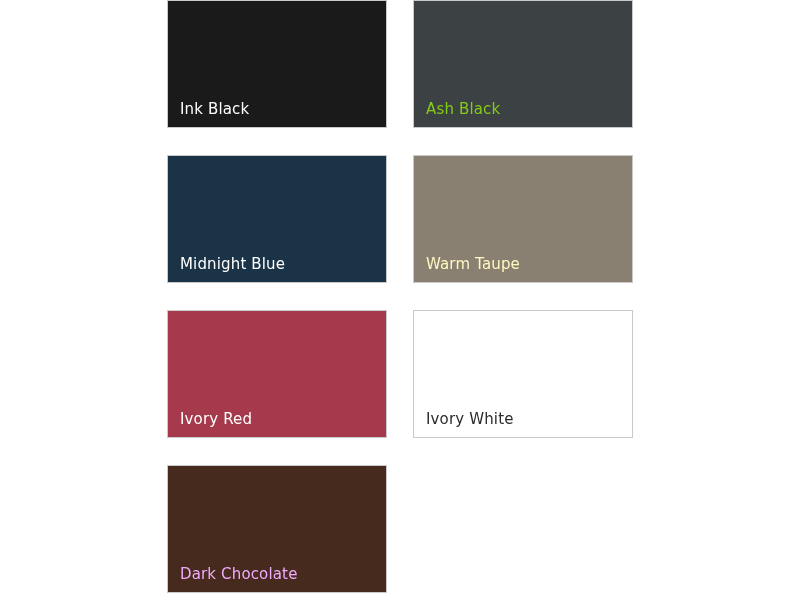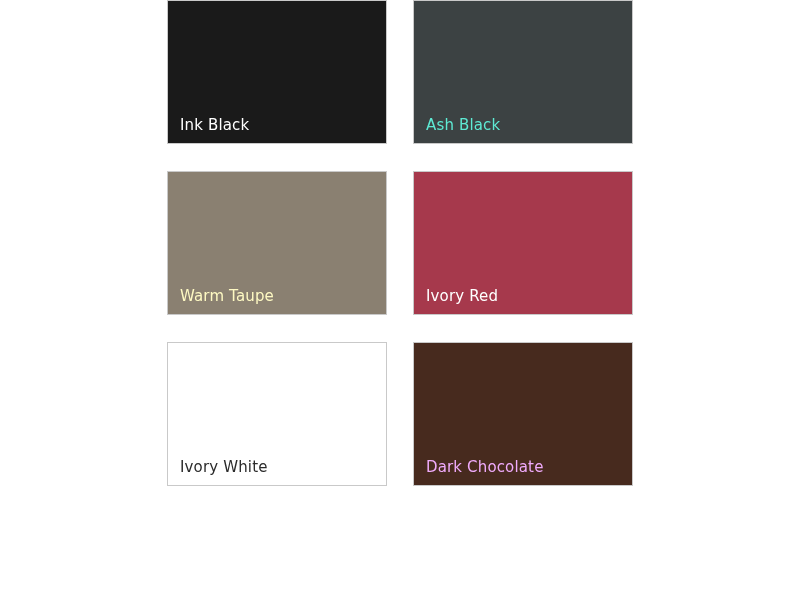--- a/index.html
+++ b/index.html
@@ -23,21 +23,21 @@
     display: grid;
     grid-template-columns: 220px 220px;
     grid-column-gap: 26px;
     grid-row-gap: 27px;
   }
 
   .swatch {
     position: relative;
     box-sizing: border-box;
     width: 220px;
-    height: 144px;
+    height: 128px;
     border: 1px solid #c9c9c9;
     overflow: hidden;
   }
 
   .swatch-label {
     position: absolute;
     left: 12px;
     bottom: 9px;
     font-size: 15px;
     line-height: 18px;
@@ -50,21 +50,24 @@
   .label-dark  { color: #2b2b2b; }
 </style>
 </head>
 <body>
 
 <div id="swatch-grid">
     <div class="swatch" style="background-color: rgb(26, 26, 26); border-color: rgb(201, 201, 201);">
       <span class="swatch-label label-light" style="color: rgb(255, 255, 255);">Ink Black</span>
     </div>
     <div class="swatch" style="background-color: rgb(60, 66, 67); border-color: rgb(201, 201, 201);">
-      <span class="swatch-label label-light" style="color: #5eead4; text-align: center;">Ash Black</span>
+      <span class="swatch-label label-light" style="color: #84cc16; text-align: center;">Ash Black</span>
+    </div>
+    <div class="swatch" style="background-color: rgb(26, 51, 71); border-color: rgb(201, 201, 201);">
+      <span class="swatch-label label-light" style="color: rgb(255, 255, 255);">Midnight Blue</span>
     </div>
     <div class="swatch" style="background-color: rgb(138, 128, 113); border-color: rgb(201, 201, 201);">
       <span class="swatch-label label-light" style="color: #fef9c3;">Warm Taupe</span>
     </div>
     <div class="swatch" style="background-color: rgb(166, 57, 76); border-color: rgb(201, 201, 201);">
       <span class="swatch-label label-light" style="color: rgb(255, 255, 255);">Ivory Red</span>
     </div>
     <div class="swatch" style="background-color: rgb(255, 255, 255); border-color: rgb(201, 201, 201);">
       <span class="swatch-label label-dark" style="color: rgb(43, 43, 43);">Ivory White</span>
     </div>

